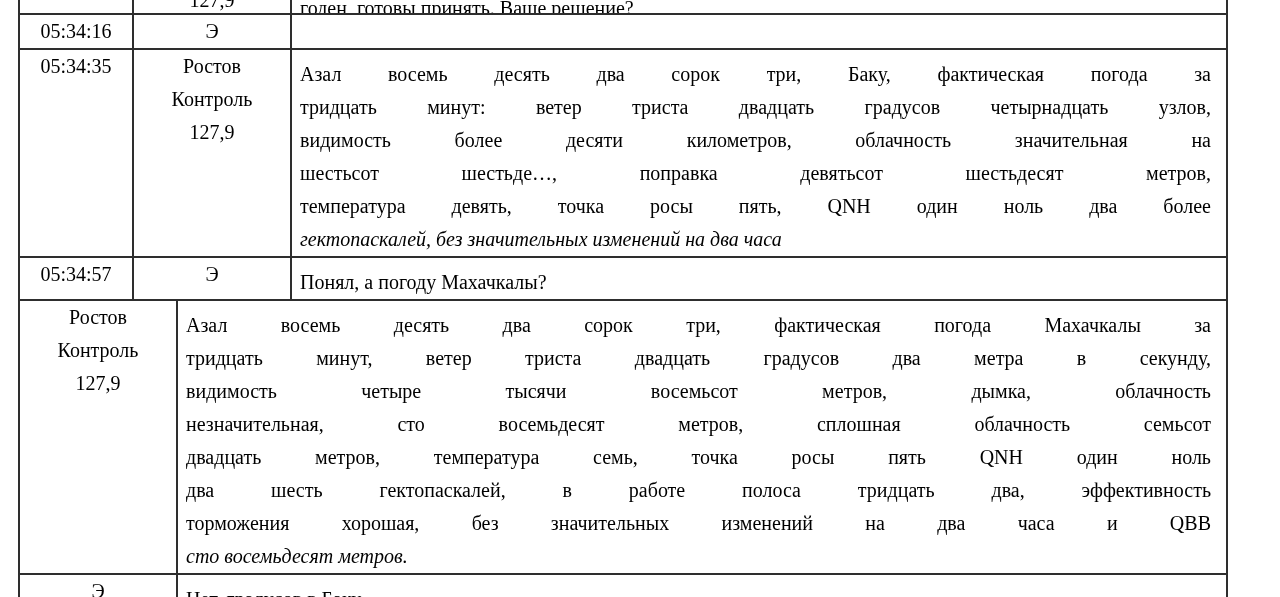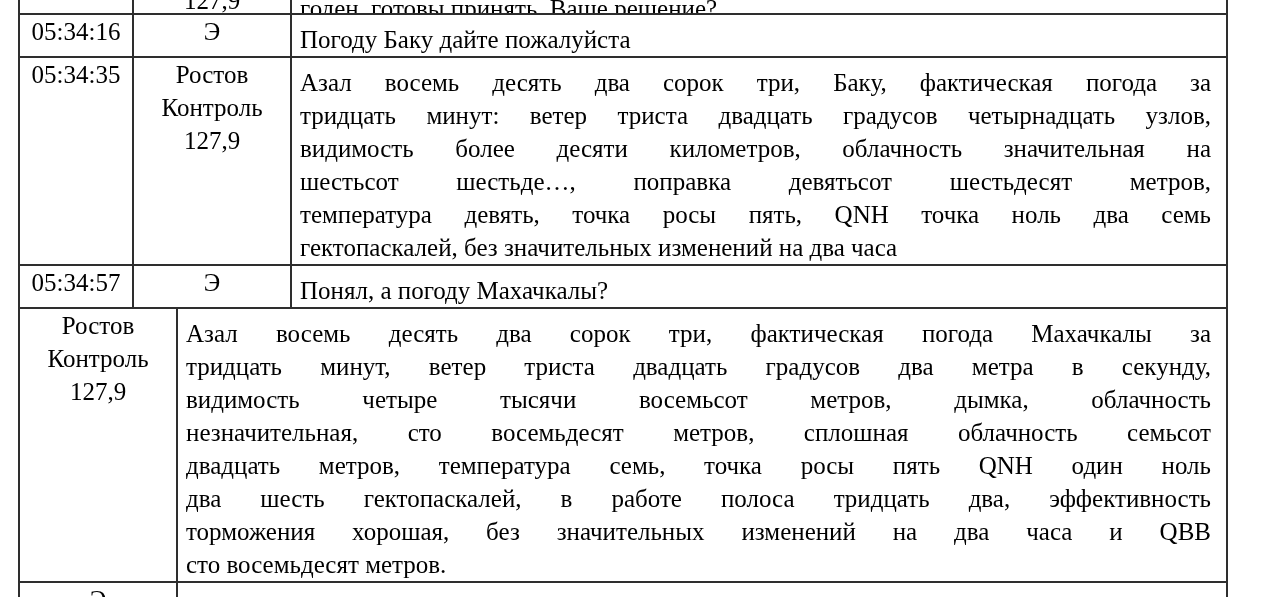--- a/index.html
+++ b/index.html
@@ -24,21 +24,21 @@
     border-right: 2px solid #2e2e2e;
     box-sizing: border-box;
   }
   .trow {
     display: flex;
     border-bottom: 2px solid #2e2e2e;
     background: #ffffff;
   }
   .trow:last-child { border-bottom: none; }
   .cell {
-    font-size: 25px;
+    font-size: 20px;
     line-height: 33px;
     box-sizing: border-box;
     overflow: hidden;
   }
   .time {
     width: 114px;
     flex: none;
     text-align: center;
     border-right: 2px solid #2e2e2e;
   }
@@ -53,20 +53,21 @@
     padding: 8px 15px 0 8px;
     min-width: 0;
     border-radius: 6px;
   }
   .jline {
     text-align: justify;
     text-align-last: justify;
   }
   .jline.lastline {
     text-align-last: left;
+    font-style: italic;
   }
   
   .clip-top { height: 13px; }
   .clip-top .cell { height: 13px; }
   .clip-top .inner { margin-top: -16px; }
   
   .clip-bottom { height: 11px; }
   .clip-bottom .cell { height: 11px; }
 </style>
 </head>
@@ -90,44 +91,39 @@
     </div>
     <div class="trow">
       <div class="cell time">
         <div class="inner">05:34:16</div>
       </div>
       <div class="cell speaker">
         <div class="inner">
           <div>Э</div>
         </div>
       </div>
-      <div class="cell message">
-        <div class="inner">
-          <div>Погоду Баку дайте пожалуйста</div>
-        </div>
-      </div>
     </div>
     <div class="trow">
       <div class="cell time">
         <div class="inner">05:34:35</div>
       </div>
       <div class="cell speaker">
         <div class="inner">
           <div>Ростов</div>
           <div>Контроль</div>
           <div>127,9</div>
         </div>
       </div>
       <div class="cell message">
         <div class="inner">
           <div class="jline">Азал восемь десять два сорок три, Баку, фактическая погода за</div>
           <div class="jline">тридцать минут: ветер триста двадцать градусов четырнадцать узлов,</div>
           <div class="jline">видимость более десяти километров, облачность значительная на</div>
           <div class="jline">шестьсот шестьде…, поправка девятьсот шестьдесят метров,</div>
-          <div class="jline">температура девять, точка росы пять, QNH точка ноль два семь</div>
+          <div class="jline">температура девять, точка росы пять, QNH один ноль два более</div>
           <div class="jline lastline">гектопаскалей, без значительных изменений на два часа</div>
         </div>
       </div>
     </div>
     <div class="trow">
       <div class="cell time">
         <div class="inner">05:34:57</div>
       </div>
       <div class="cell speaker">
         <div class="inner">

